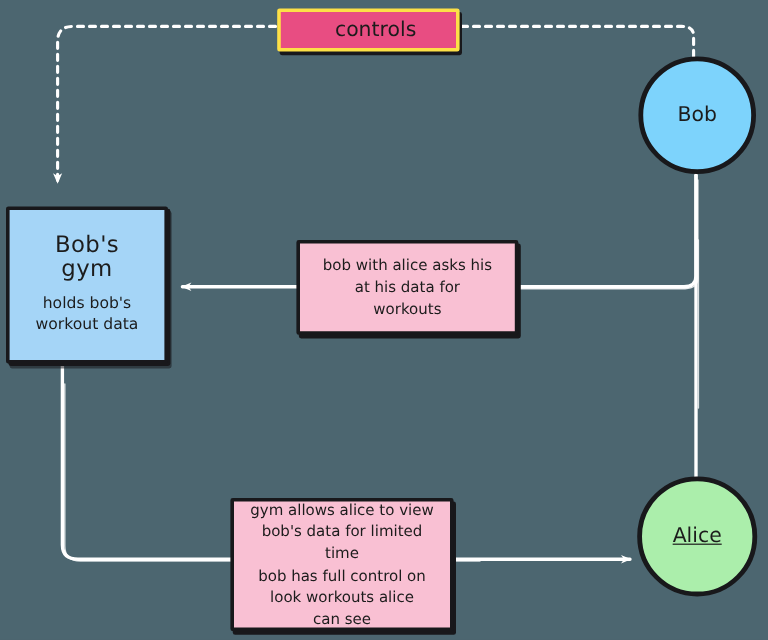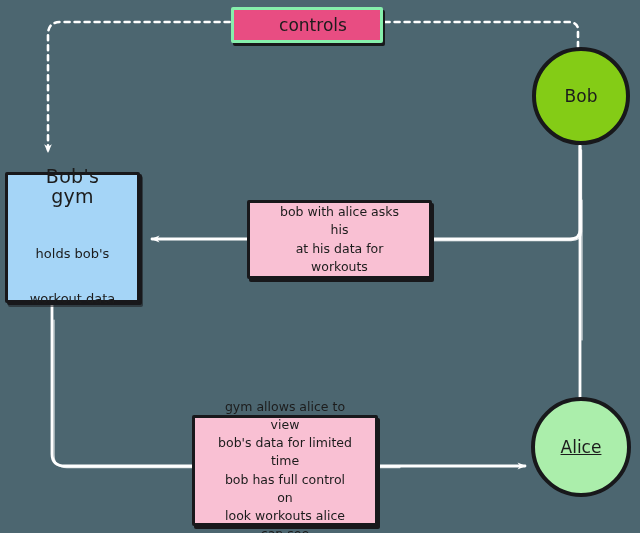--- a/index.html
+++ b/index.html
@@ -50,44 +50,43 @@
   }
   #gym-node .title {
     font-size: 19px;
     letter-spacing: 0.3px;
     margin-bottom: 10px;
     line-height: 1.05;
   }
   #gym-node .sub {
     font-size: 13px;
     line-height: 1.35;
-    margin-top: 28px;
   }
   
   #controls-node {
     left: 231px;
     top: 7px;
     width: 152px;
     height: 36px;
     background: #e84d82;
-    border: 3px solid #86efac;
+    border: 3px solid #fde047;
     border-radius: 2px;
     box-shadow: 2px 3px 0 0 #18181b;
     font-size: 17px;
     padding-left: 12px;
   }
   
   .msg {
     background: #f9c0d3;
     border: 3px solid #18181b;
     border-radius: 2px;
     box-shadow: 2px 3px 0 0 #18181b;
     font-size: 12.5px;
     line-height: 1.45;
-    padding: 4px 23px;
+    padding: 4px 6px;
   }
   #msg-1 {
     left: 247px;
     top: 200px;
     width: 185px;
     height: 79px;
   }
   #msg-2 {
     left: 192px;
     top: 415px;
@@ -98,21 +97,21 @@
   .actor {
     border-radius: 50%;
     border: 4px solid #18181b;
     font-size: 17px;
   }
   #bob-node {
     left: 532px;
     top: 47px;
     width: 98px;
     height: 98px;
-    background: #84cc16;
+    background: #7dd3fc;
   }
   #alice-node {
     left: 531px;
     top: 397px;
     width: 100px;
     height: 100px;
     background: #abeeab;
     text-decoration: underline;
   }
   .msg .line { display: block; }

